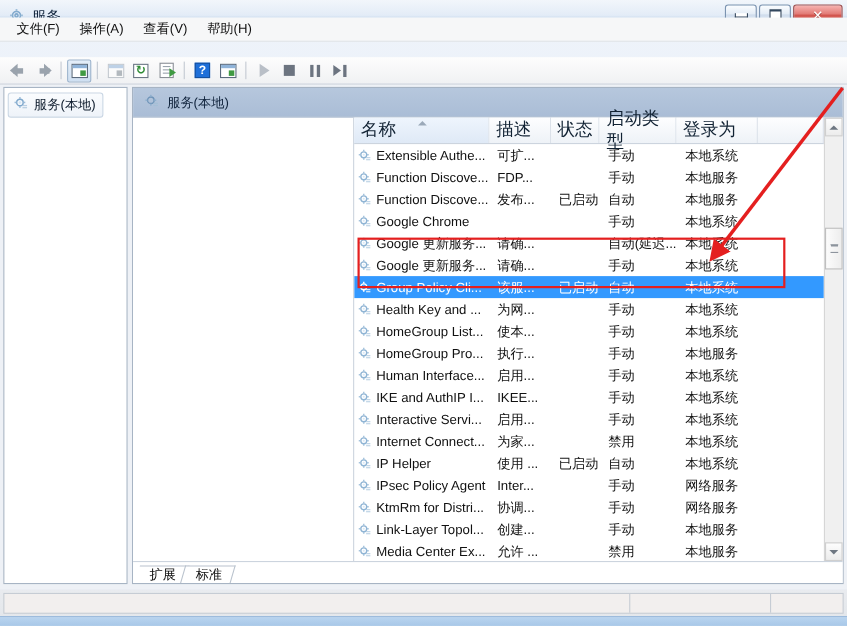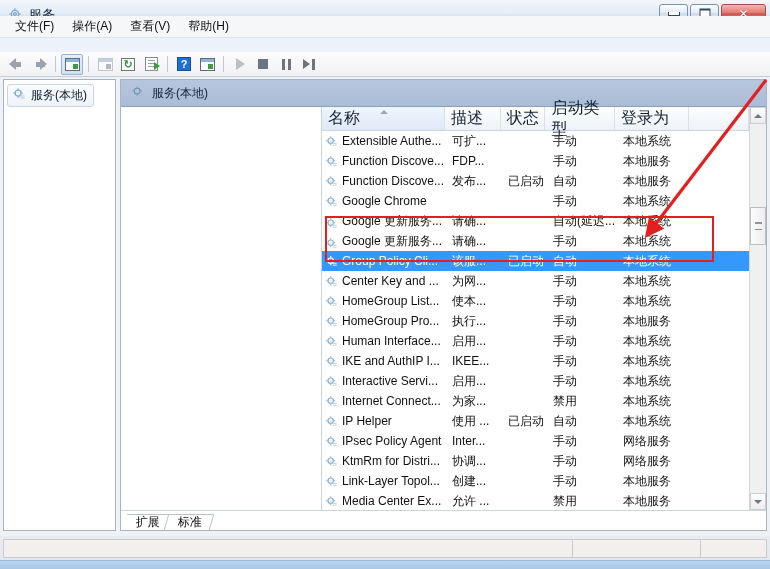--- a/index.html
+++ b/index.html
@@ -191,21 +191,21 @@
     border-left: 4px solid transparent; border-right: 4px solid transparent;
     border-bottom: 4px solid #9ba9b9;
   }
 
   .rows {
     position: absolute; left: 0; top: 24px; right: 17px; bottom: 0; overflow: hidden;
   }
   .row { height: 20px; display: flex; align-items: center; font-size: 12px; color: #111; }
   .row.selected { background: #3399ff; color: #fff; }
   .cell { box-sizing: border-box; padding-left: 6px; white-space: nowrap; overflow: hidden; }
-  .cell.name { display: flex; align-items: flex-end; gap: 4px; padding-left: 3px; }
+  .cell.name { display: flex; align-items: center; gap: 4px; padding-left: 3px; }
 
   
   .gear {
     width: 13px; height: 13px; flex: 0 0 13px; position: relative; display: inline-block;
   }
   .gear svg { display: block; }
 
   
   .vscroll {
     position: absolute; right: 0; top: 0; width: 17px; bottom: 0;
@@ -626,21 +626,21 @@
         <rect x="6.2" y="10.6" width="1.6" height="2"></rect>
         <rect x="1.4" y="6.2" width="2" height="1.6"></rect>
         <rect x="10.6" y="6.2" width="2" height="1.6"></rect>
       </g>
       <g fill="#bcd3e5">
         <rect x="9.6" y="9.6" width="4.8" height="1.3"></rect>
         <rect x="9.6" y="11.9" width="4.8" height="1.3"></rect>
       </g>
     </svg>
                 </span>
-         <span>Center Key and ...</span>
+         <span>Health Key and ...</span>
        </div>
        <div class="cell" style="width:56px">为网...</div>
        <div class="cell" style="width:45px"></div>
        <div class="cell" style="width:70px">手动</div>
        <div class="cell" style="width:75px">本地系统</div>
             </div>
             <div class="row">
               <div class="cell name" style="width:124px">
          <span class="gear">
     <svg width="13" height="13" viewBox="0 0 16 16">

